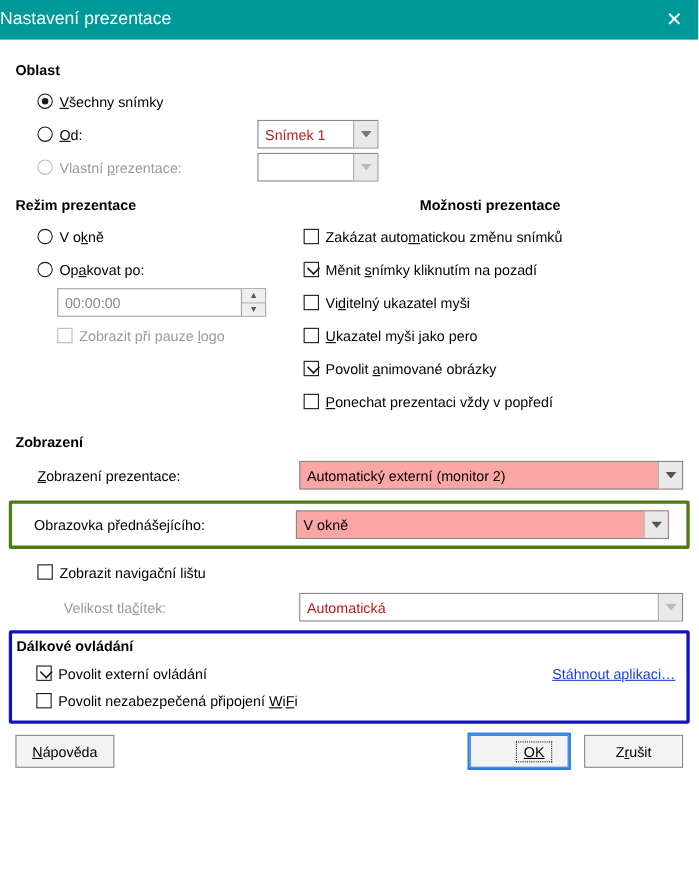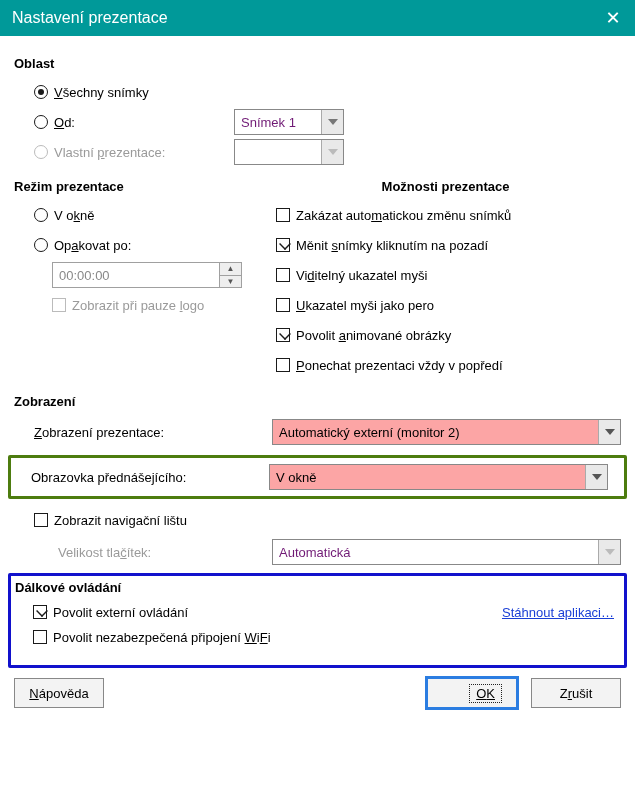--- a/index.html
+++ b/index.html
@@ -13,21 +13,20 @@
     height: 809px;
     overflow: hidden;
   }
   .titlebar {
     background: #009999;
     color: #fff;
     display: flex;
     align-items: center;
     height: 36px;
     font-size: 16px;
-    padding-left: 12px;
   }
   .title-close {
     width: 44px;
     text-align: center;
     font-size: 18px;
     font-family: Arial, sans-serif;
     height: 100%;
     display: flex;
     align-items: center;
     justify-content: center;
@@ -72,21 +71,21 @@
   .two-col {
     display: flex; gap: 10px; margin-top: 4px;
   }
   .col { flex: 1 1 50%; }
   .col-right-title { margin-left: 0; text-align: center; }
   .select {
     border: 1px solid #888; background: #fca5a5;
     height: 26px; display: inline-flex; align-items: center;
     padding: 0 6px; position: relative; color: #000;
   }
-  .select.dis { color: #701a75; background: #fff; }
+  .select.dis { color: #b91c1c; background: #fff; }
   .select .arrow {
     position: absolute; right: 0; top: 0; bottom: 0;
     width: 22px; border-left: 1px solid #aaa;
     display: flex; align-items: center; justify-content: center;
     background: #e9e9e9;
   }
   .select .arrow svg { width: 10px; height: 6px; }
   .duration-box {
     display: inline-flex; align-items: center;
     border: 1px solid #a0a0a0; height: 26px; width: 190px;
@@ -106,21 +105,21 @@
   .label-col { width: 238px; }
   .full-select { flex:1; }
   .hl {
     border: 3px solid #4d7c0f;
     padding: 4px 16px 4px 6px;
     margin: 6px -6px;
     border-radius: 2px;
   }
   .hl2 {
     border: 3px solid #1111cc;
-    padding: 2px 4px 16px 4px;
+    padding: 2px 4px 6px 4px;
     margin: 4px -6px 10px -6px;
     border-radius: 2px;
   }
   .link { color: #1a3fd6; text-decoration: underline; cursor: default; }
   .buttons {
     display: flex; align-items: center;
     margin-top: 8px;
   }
   .btn {
     height: 30px; min-width: 90px;

